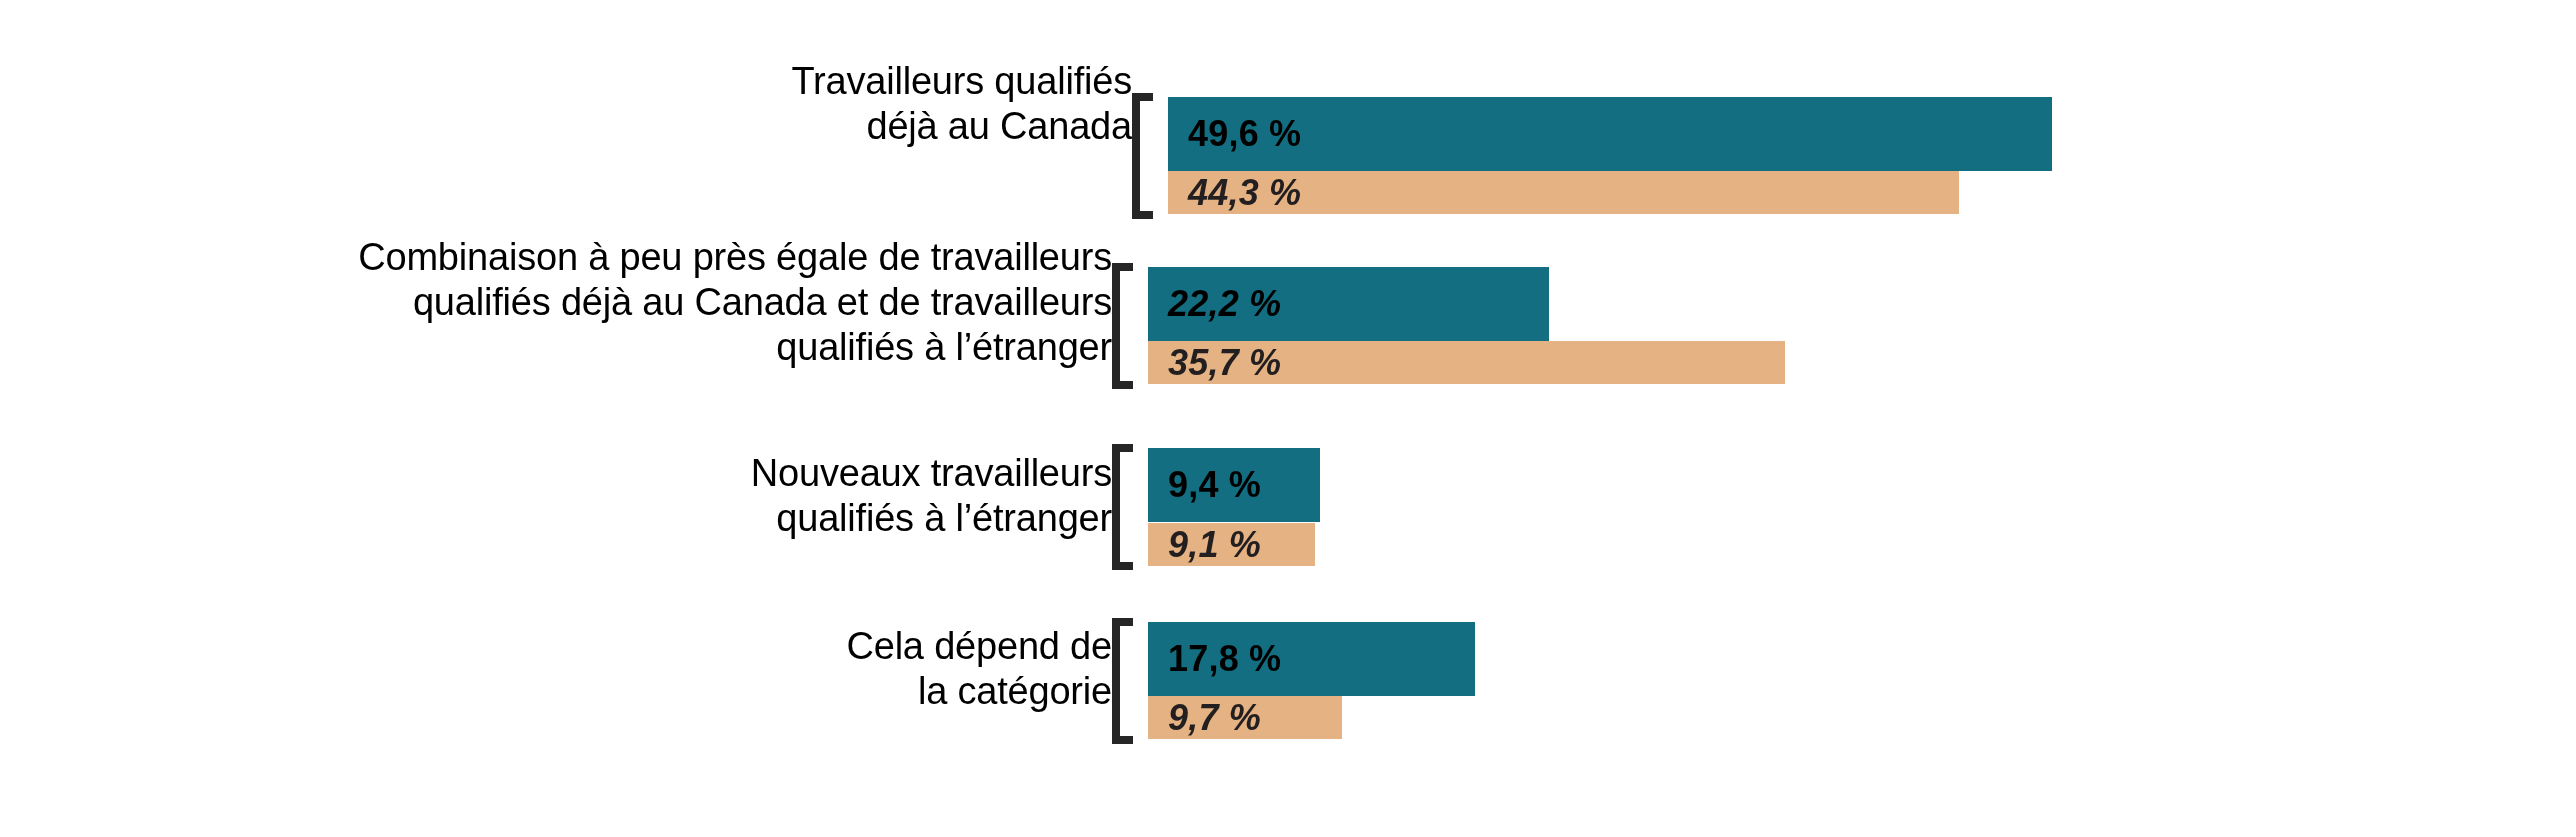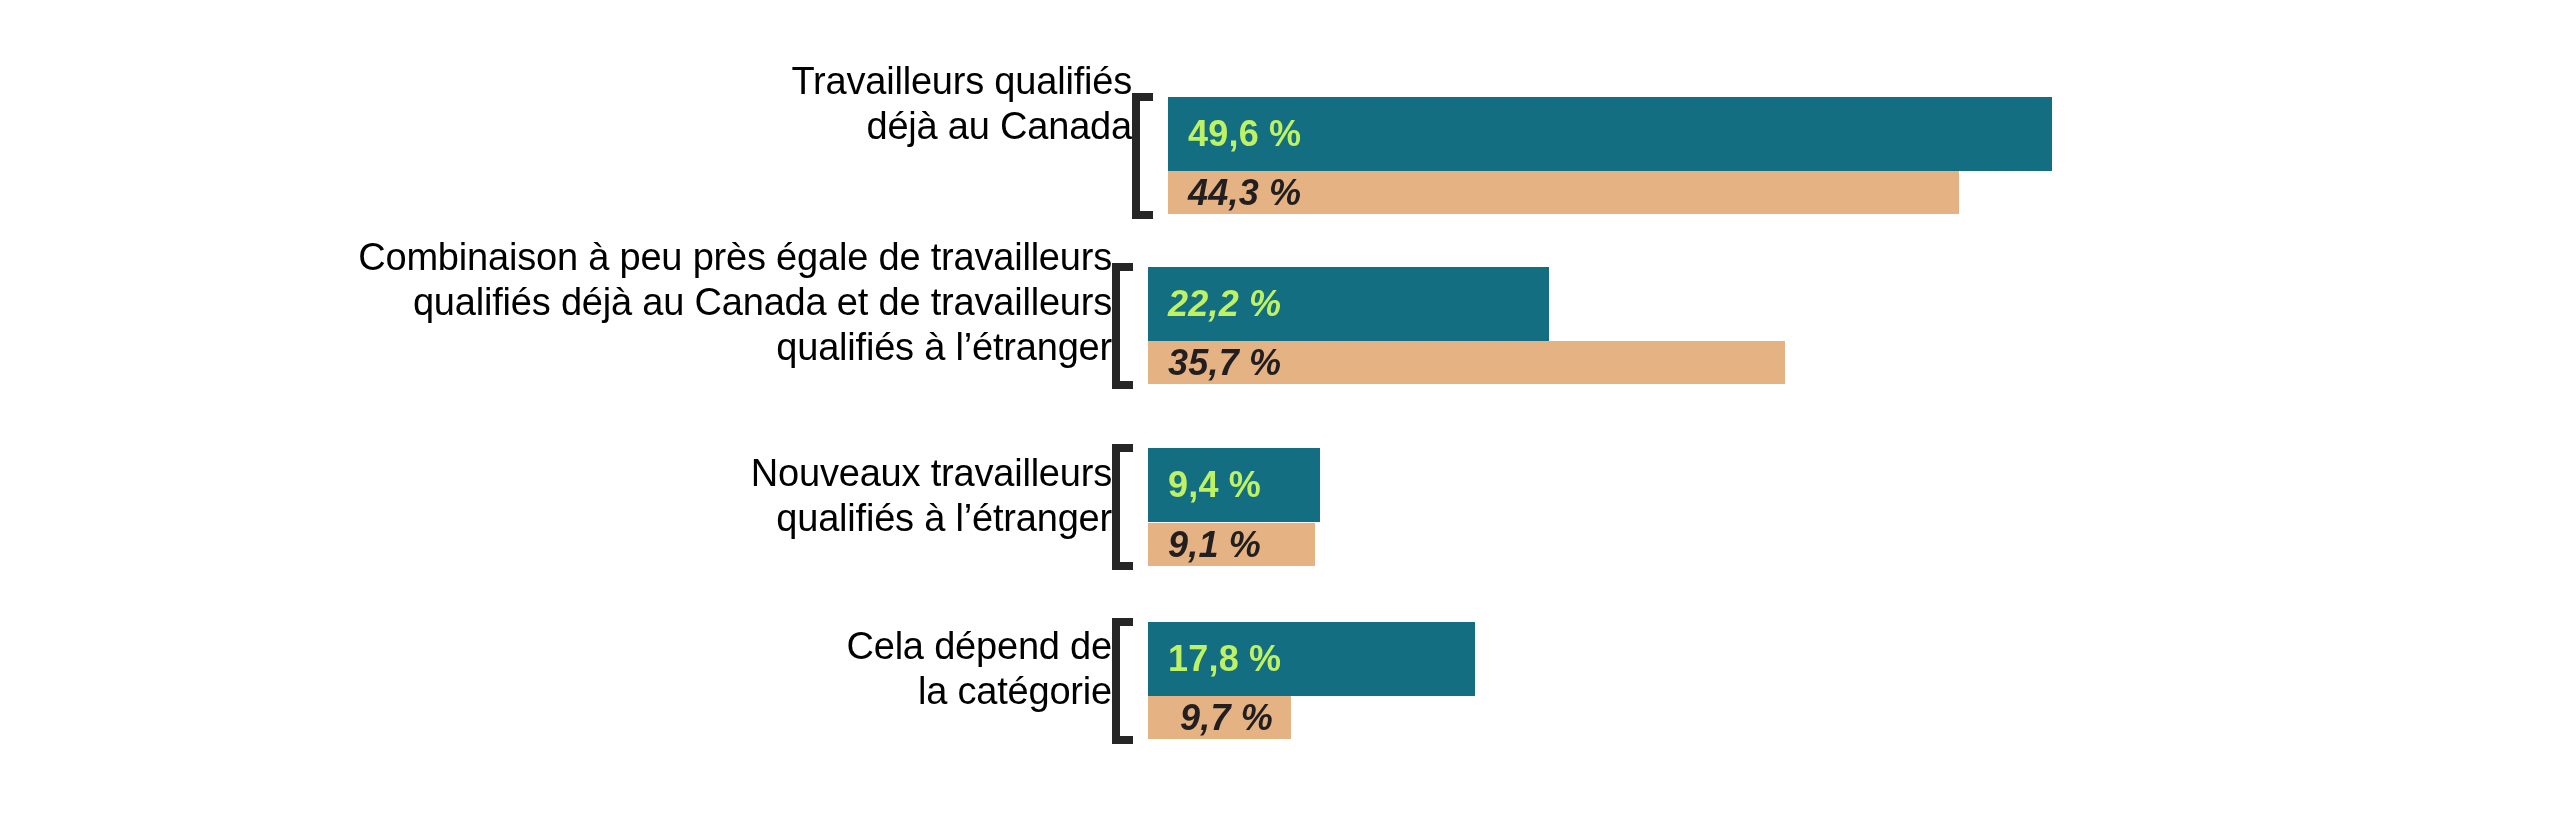--- a/index.html
+++ b/index.html
@@ -74,21 +74,21 @@
   .bar.teal  { background: #126E80; }
   .bar.tan   { background: #E5B383; font-style: italic; }
 
   .bar-value {
     font-size: 36px;
     font-weight: 700;
     letter-spacing: 0.2px;
     padding-left: 20px;
     white-space: nowrap;
   }
-  .bar.teal .bar-value { color: #bef264; }
+  .bar.teal .bar-value { color: #000000; }
   .bar.tan  .bar-value { color: #231f20; }
 
   
   #legend {
     position: absolute;
     left: 1883px;
     top: 518px;
     width: 618px;
   }
   .legend-item {
@@ -173,21 +173,21 @@
     <div class="group" style="top:0;left:0;width:2576px;height:837px;">
       <div class="cat-label" style="top:624px;">Cela dépend de
 la catégorie</div>
 
       <div class="bracket" style="top:618px;height:126px;"></div>
 
       <div class="bars">
         <div class="bar teal" style="top:622px;width:327px;height:74px;">
           <span class="bar-value">17,8 %</span>
         </div>
-        <div class="bar tan" style="top:696px;width:143px;height:43px;padding-left:12px;">
+        <div class="bar tan" style="top:696px;width:194px;height:43px;">
           <span class="bar-value">9,7 %</span>
         </div>
       </div>
     </div>
 
   </div>
 
 
 </div>
 

